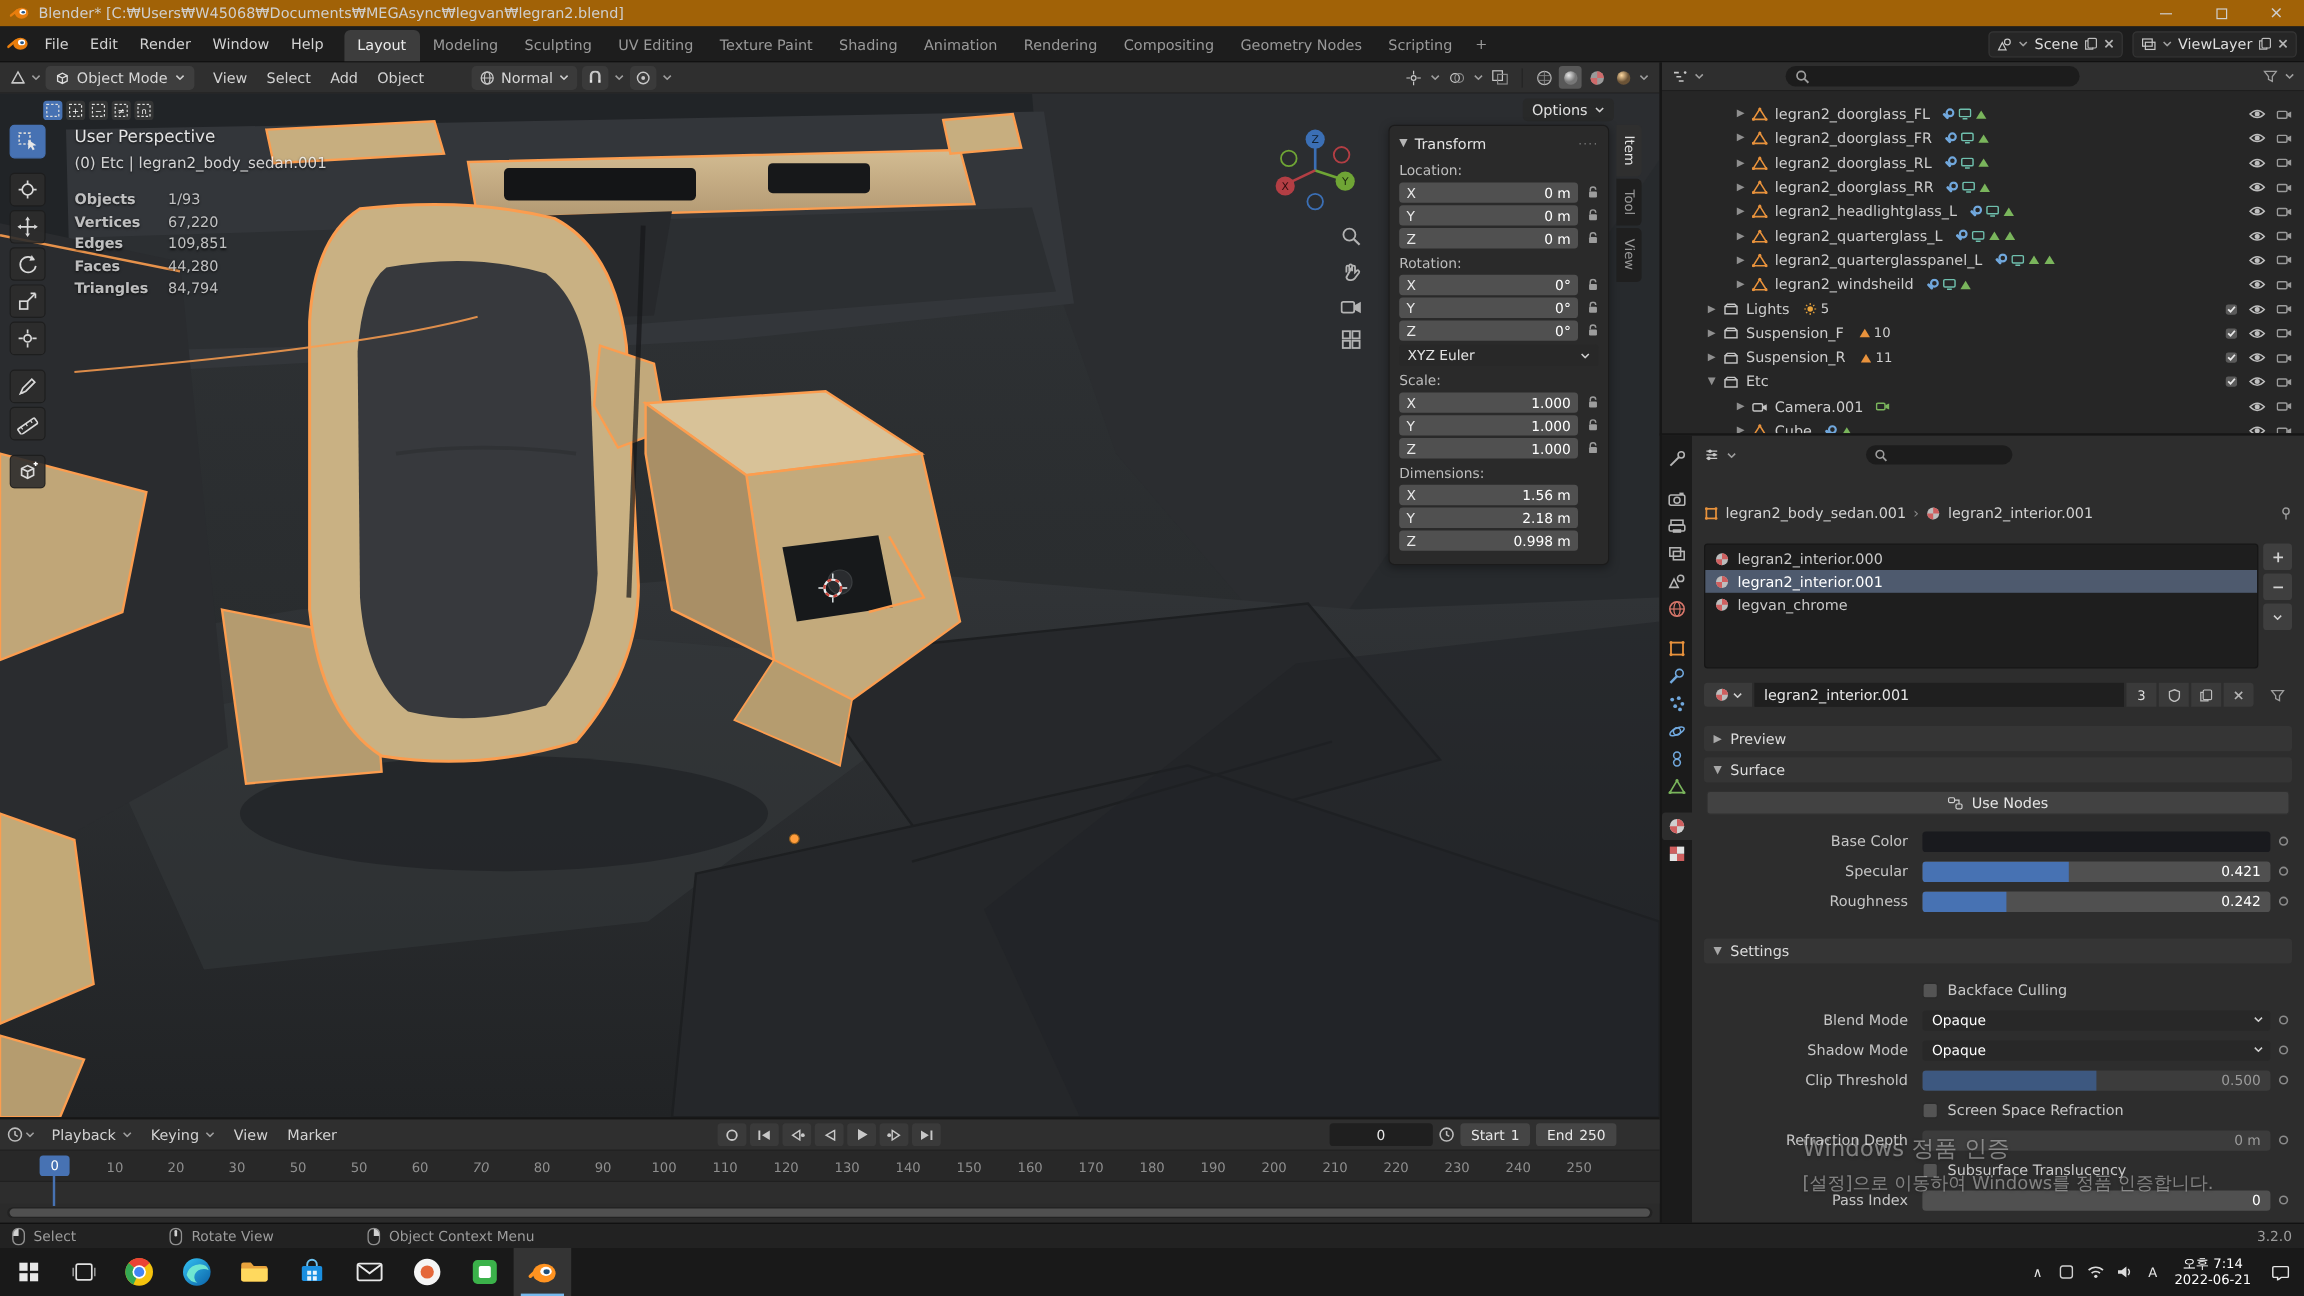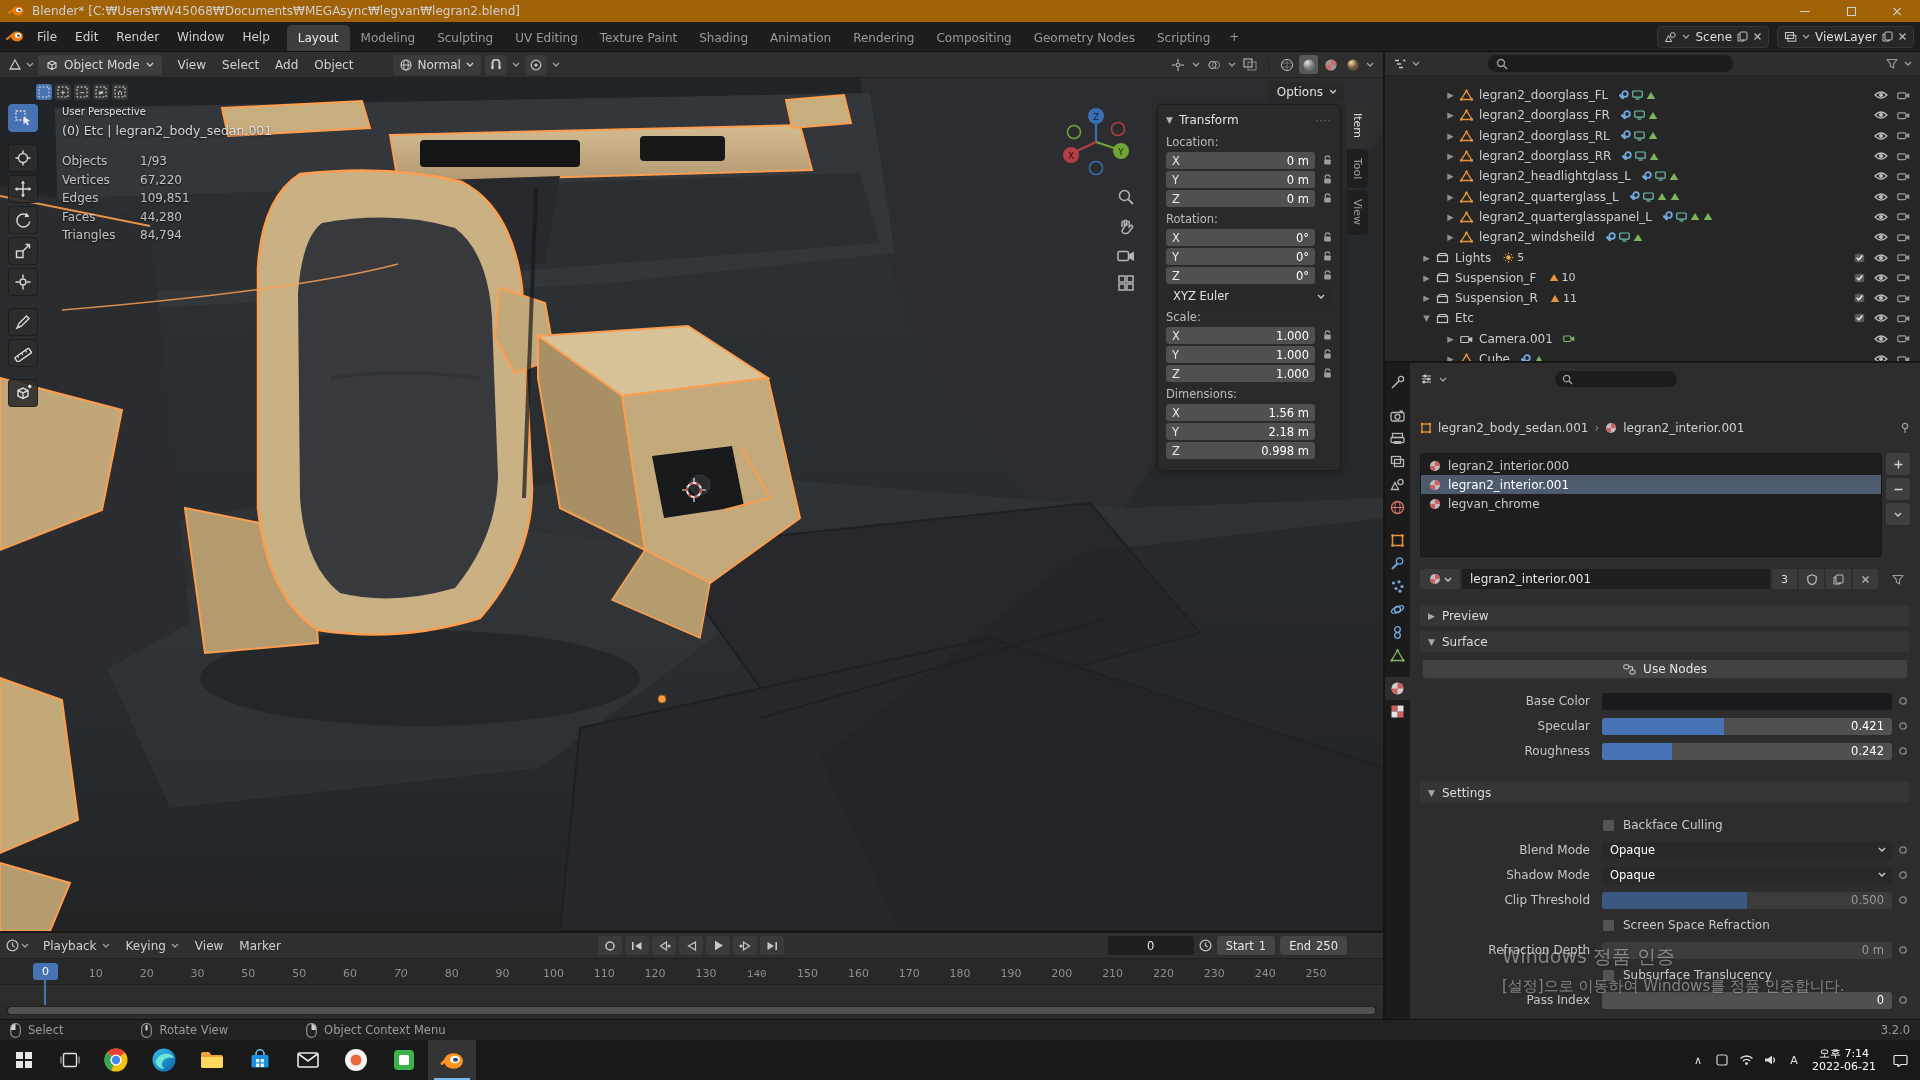--- a/index.html
+++ b/index.html
@@ -39,25 +39,25 @@
 .viewport{position:absolute;left:0;top:78px;width:1383px;height:853px;overflow:hidden;background:#2a2c2e}
 .scene{position:absolute;left:0;top:0}
 .selmode{position:absolute;left:36px;top:6px;display:flex;gap:3px}
 .sm{width:16px;height:16px;border-radius:3px;background:rgba(58,58,58,.78);display:flex;align-items:center;justify-content:center}
 .sm.active{background:#4772b3}
 .toolbar{position:absolute;left:8px;top:26px;display:flex;flex-direction:column;gap:3px}
 .tool{width:30px;height:28px;border-radius:4px;background:rgba(44,44,44,.9);border:1px solid rgba(18,18,18,.55);display:flex;align-items:center;justify-content:center}
 .tool.active{background:#4772b3;border-color:#4772b3}
 .tool.gap{margin-top:9px}
 .vp-text{position:absolute;left:62px;top:28px;pointer-events:none;text-shadow:0 1px 2px rgba(0,0,0,.75)}
-.vp-view{font-size:10px;color:rgba(255,255,255,.88)}
+.vp-view{font-size:14px;color:rgba(255,255,255,.88)}
 .vp-ctx{font-size:12.5px;color:rgba(255,255,255,.8);margin-top:6px}
 .vp-stats{margin-top:16px;font-size:12px;color:rgba(255,255,255,.72)}
 .vp-stat{display:flex;height:18.5px}
-.vp-stat b{font-weight:normal;width:78px}
+.vp-stat b{font-weight:bold;width:78px}
 .options-btn{position:absolute;right:38px;top:4px;height:19px;display:flex;align-items:center;gap:6px;background:rgba(40,40,40,.78);border-radius:4px;padding:0 8px;color:#e0e0e0}
 .gizmo{position:absolute;left:1056px;top:24px}
 .navs{position:absolute;left:1117px;top:110px;display:flex;flex-direction:column;gap:12px;align-items:center;opacity:.9}
 
 .npanel{position:absolute;left:1157px;top:26px;width:184px;background:rgba(42,42,42,.97);border:1px solid #1b1b1b;border-radius:5px;padding:5px 8px 9px;box-shadow:0 2px 8px rgba(0,0,0,.35)}
 .np-title{display:flex;align-items:center;gap:6px;height:20px;color:#e4e4e4}
 .np-title .grip{margin-left:auto;color:#787878;font-size:10px;letter-spacing:1px}
 .np-arrow{color:#b5b5b5;font-size:9px}
 .np-label{color:#bdbdbd;font-size:11.5px;margin:5px 0 3px}
 .np-row{display:flex;align-items:center;margin-bottom:2px}
@@ -1897,21 +1897,21 @@
         <span class="tick" style="left: 248.36px;">50</span>
         <span class="tick" style="left: 299.2px;">50</span>
         <span class="tick" style="left: 350.04px;">60</span>
         <span class="tick" style="left: 400.88px; font-style: italic;">70</span>
         <span class="tick" style="left: 451.72px;">80</span>
         <span class="tick" style="left: 502.56px;">90</span>
         <span class="tick" style="left: 553.4px;">100</span>
         <span class="tick" style="left: 604.24px;">110</span>
         <span class="tick" style="left: 655.08px;">120</span>
         <span class="tick" style="left: 705.92px;">130</span>
-        <span class="tick" style="left: 756.76px; font-family: Liberation Mono, monospace;">140</span>
+        <span class="tick" style="left: 756.76px;">140</span>
         <span class="tick" style="left: 807.6px;">150</span>
         <span class="tick" style="left: 858.44px;">160</span>
         <span class="tick" style="left: 909.28px;">170</span>
         <span class="tick" style="left: 960.12px;">180</span>
         <span class="tick" style="left: 1010.96px;">190</span>
         <span class="tick" style="left: 1061.8px;">200</span>
         <span class="tick" style="left: 1112.64px;">210</span>
         <span class="tick" style="left: 1163.48px;">220</span>
         <span class="tick" style="left: 1214.32px;">230</span>
         <span class="tick" style="left: 1265.16px;">240</span>

